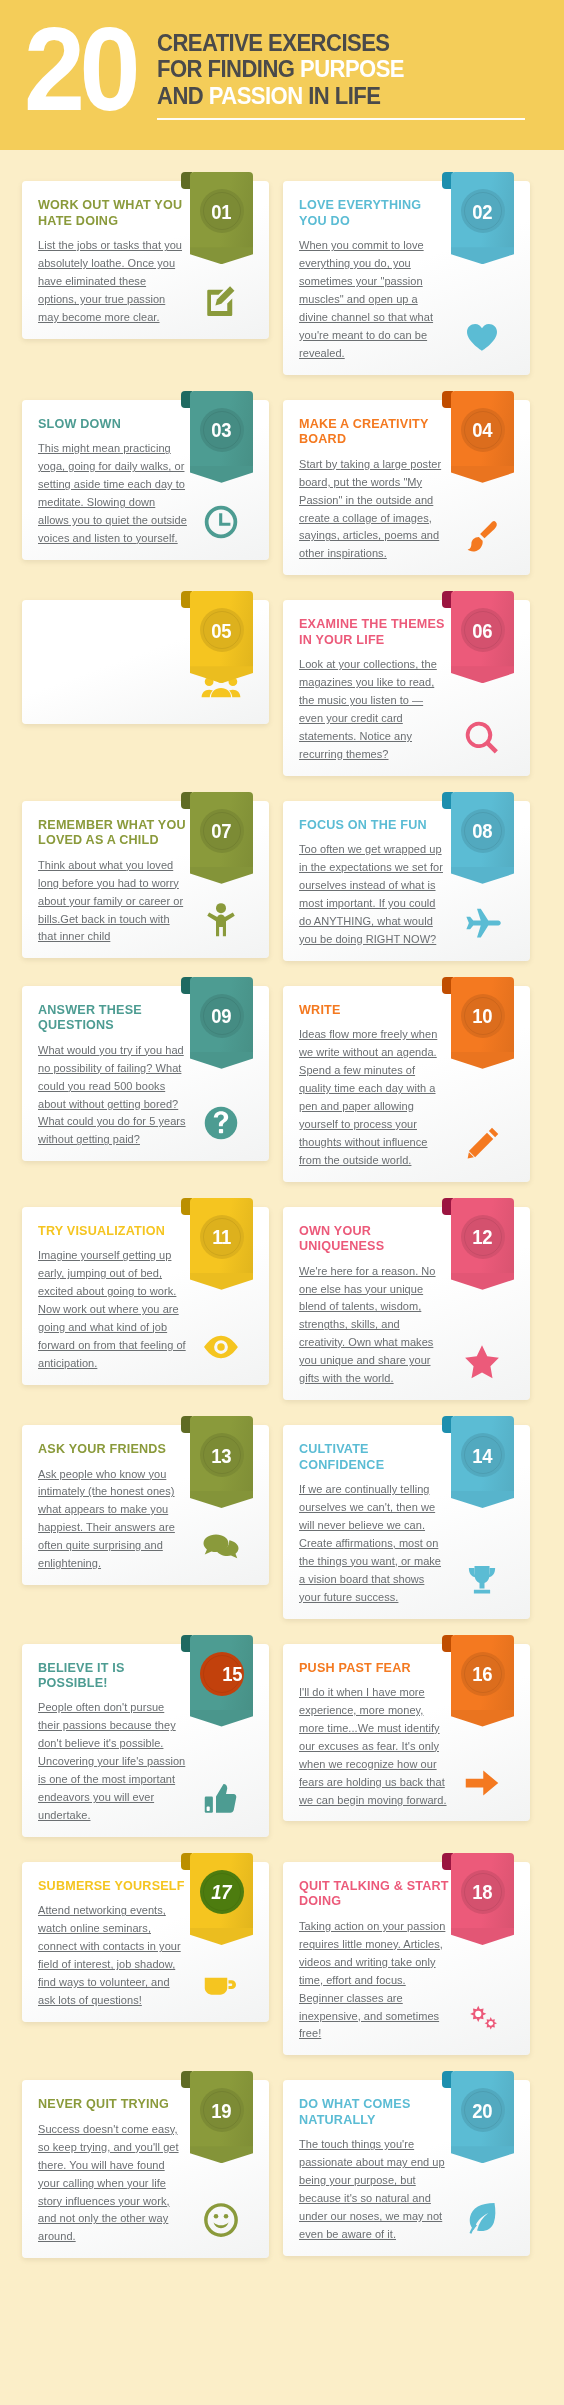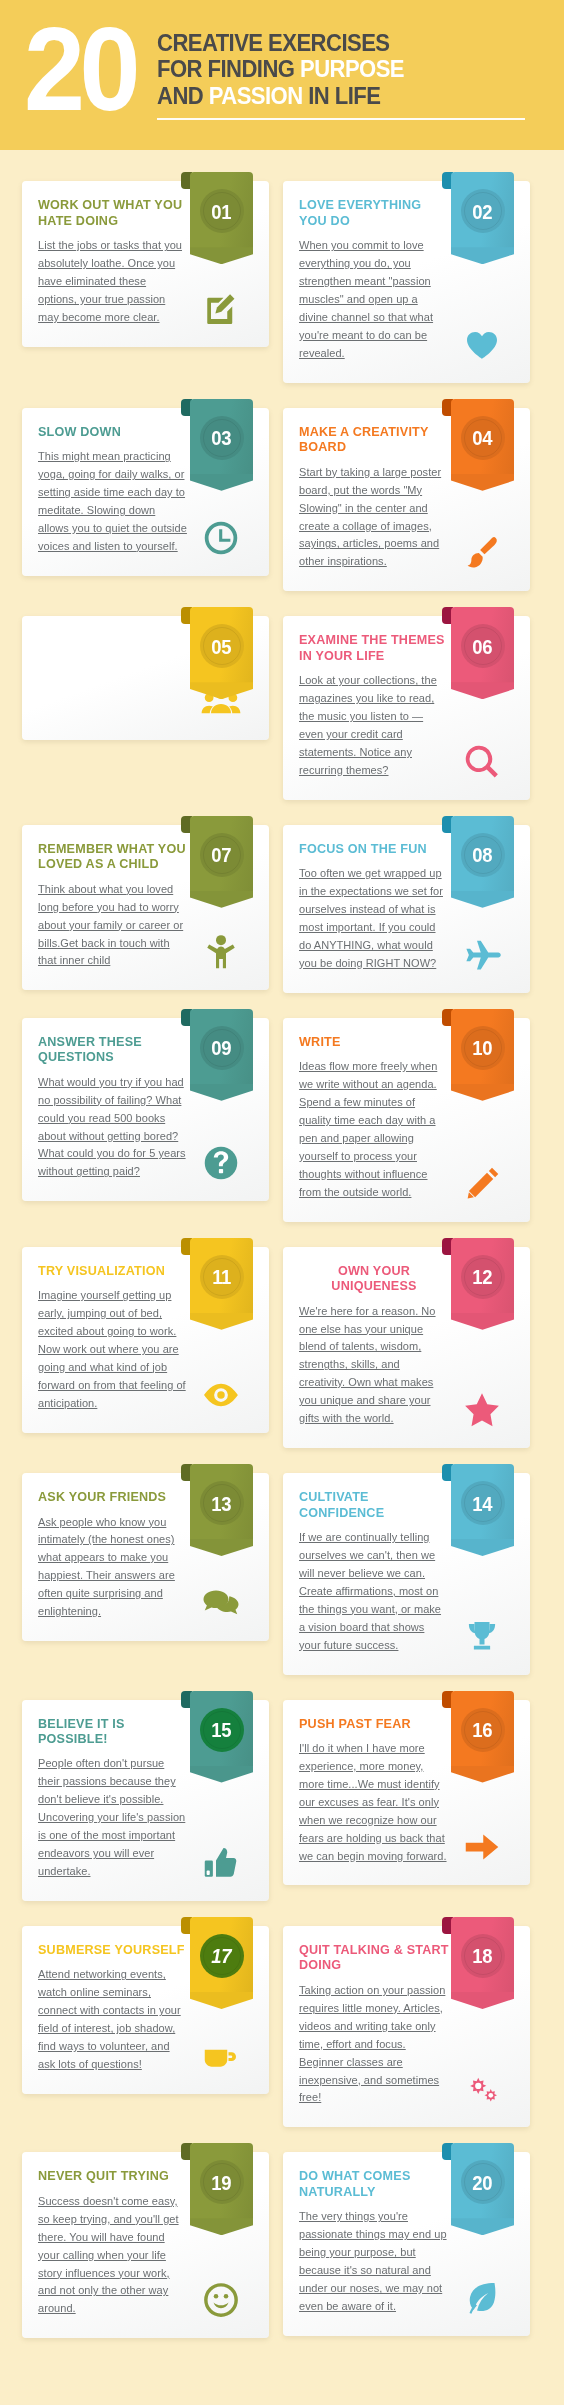--- a/index.html
+++ b/index.html
@@ -63,21 +63,21 @@
     width:247px;
     position:relative;
     padding-top:9px;
   }
 
   .card {
     position:relative;
     background:linear-gradient(160deg,#ffffff 0%,#ffffff 45%,#f2f3f3 100%);
     border-radius:4px;
     box-shadow:0 2px 5px rgba(110,95,55,0.13);
-    padding:17px 16px 20px 16px;
+    padding:17px 16px 12px 16px;
     min-height:124px;
   }
   .card-inner { width:150px; }
 
   .card-title {
     font-size:12.6px;
     font-weight:bold;
     line-height:1.23;
     letter-spacing:.2px;
     text-transform:uppercase;
@@ -206,21 +206,21 @@
           <div class="ribbon-tail" style="background: rgb(132, 148, 57);"></div>
           <div class="ribbon-disc" style="background: rgb(124, 139, 53);">
             <span class="ribbon-num">01</span>
           </div>
         </div>
       </div>
       <div class="card-wrap">
         <div class="card">
           <div class="card-inner">
             <div class="card-title" style="color: rgb(91, 188, 212);">LOVE EVERYTHING YOU DO</div>
-            <div class="card-body">When you commit to love everything you do, you strengthen meant "passion muscles" and open up a divine channel so that what you're meant to do can be revealed.</div>
+            <div class="card-body">When you commit to love everything you do, you sometimes your "passion muscles" and open up a divine channel so that what you're meant to do can be revealed.</div>
           </div>
           <div class="card-icon">
             <svg viewBox="0 0 64 64" fill="#5bbcd4">
               <path d="M32 54S8 39 8 24c0-8 6-13 13-13 5 0 9 3 11 7 2-4 6-7 11-7 7 0 13 5 13 13 0 15-24 30-24 30z"></path>
             </svg>
           </div>
         </div>
         <div class="ribbon">
           <div class="ribbon-fold" style="background: rgb(29, 143, 174);"></div>
           <div class="ribbon-body" style="background: linear-gradient(100deg, rgb(91, 188, 212) 0%, rgb(91, 188, 212) 55%, rgb(84, 173, 195) 100%);"></div>
@@ -249,21 +249,21 @@
           <div class="ribbon-tail" style="background: rgb(74, 150, 140);"></div>
           <div class="ribbon-disc" style="background: rgb(69, 140, 131);">
             <span class="ribbon-num">03</span>
           </div>
         </div>
       </div>
       <div class="card-wrap">
         <div class="card">
           <div class="card-inner">
             <div class="card-title" style="color: rgb(244, 121, 32);">MAKE A CREATIVITY BOARD</div>
-            <div class="card-body">Start by taking a large poster board, put the words "My Slowing" in the center and create a collage of images, sayings, articles, poems and other inspirations.</div>
+            <div class="card-body">Start by taking a large poster board, put the words "My Passion" in the outside and create a collage of images, sayings, articles, poems and other inspirations.</div>
           </div>
           <div class="card-icon">
             <svg viewBox="0 0 64 64" fill="#f47920">
               <path d="M54 8c3 3 2 7-2 11L36 34l-7-7L45 11c4-4 6-6 9-3z"></path>
               <path d="M27 32l6 6c1 7-4 16-13 17-5 .5-9-1-11-3 4-1 6-4 6-9 0-6 5-11 12-11z"></path>
             </svg>
           </div>
         </div>
         <div class="ribbon">
           <div class="ribbon-fold" style="background: rgb(192, 77, 0);"></div>
@@ -424,21 +424,21 @@
           <div class="ribbon-body" style="background: linear-gradient(100deg, rgb(245, 197, 32) 0%, rgb(245, 197, 32) 55%, rgb(225, 181, 29) 100%);"></div>
           <div class="ribbon-tail" style="background: rgb(235, 189, 31);"></div>
           <div class="ribbon-disc" style="background: rgb(221, 177, 29);">
             <span class="ribbon-num">11</span>
           </div>
         </div>
       </div>
       <div class="card-wrap">
         <div class="card">
           <div class="card-inner">
-            <div class="card-title" style="color: rgb(236, 90, 122); text-align: center;">OWN YOUR UNIQUENESS</div>
+            <div class="card-title" style="color: rgb(236, 90, 122);">OWN YOUR UNIQUENESS</div>
             <div class="card-body">We're here for a reason. No one else has your unique blend of talents, wisdom, strengths, skills, and creativity. Own what makes you unique and share your gifts with the world.</div>
           </div>
           <div class="card-icon">
             <svg viewBox="0 0 64 64" fill="#ec5a7a">
               <path d="M32 5l8.4 17.6L59 25.2 45.5 38.6 48.8 58 32 48.8 15.2 58l3.3-19.4L5 25.2l18.6-2.6z"></path>
             </svg>
           </div>
         </div>
         <div class="ribbon">
           <div class="ribbon-fold" style="background: rgb(155, 21, 64);"></div>
@@ -506,21 +506,21 @@
               <path d="M24 28L36 8c4 0 6 3 6 7l-2 9h12c3 0 5 2.6 4.4 5.6l-4 20C51.8 52 49.6 54 47 54H24z"></path>
               <rect x="6" y="28" width="13" height="26" rx="2"></rect>
               <rect fill="#fff" x="9" y="44" width="5" height="7" rx="1.4"></rect>
             </svg>
           </div>
         </div>
         <div class="ribbon">
           <div class="ribbon-fold" style="background: rgb(31, 106, 97);"></div>
           <div class="ribbon-body" style="background: linear-gradient(100deg, rgb(77, 156, 146) 0%, rgb(77, 156, 146) 55%, rgb(71, 144, 134) 100%);"></div>
           <div class="ribbon-tail" style="background: rgb(74, 150, 140);"></div>
-          <div class="ribbon-disc" style="background: #15803d;">
+          <div class="ribbon-disc" style="background: #c2410c; justify-content: flex-end;">
             <span class="ribbon-num">15</span>
           </div>
         </div>
       </div>
       <div class="card-wrap">
         <div class="card">
           <div class="card-inner">
             <div class="card-title" style="color: rgb(244, 121, 32);">PUSH PAST FEAR</div>
             <div class="card-body">I'll do it when I have more experience, more money, more time...We must identify our excuses as fear. It's only when we recognize how our fears are holding us back that we can begin moving forward.</div>
           </div>
@@ -606,21 +606,21 @@
           <div class="ribbon-tail" style="background: rgb(132, 148, 57);"></div>
           <div class="ribbon-disc" style="background: rgb(124, 139, 53);">
             <span class="ribbon-num">19</span>
           </div>
         </div>
       </div>
       <div class="card-wrap">
         <div class="card">
           <div class="card-inner">
             <div class="card-title" style="color: rgb(91, 188, 212);">DO WHAT COMES NATURALLY</div>
-            <div class="card-body">The very things you're passionate things may end up being your purpose, but because it's so natural and under our noses, we may not even be aware of it.</div>
+            <div class="card-body">The touch things you're passionate about may end up being your purpose, but because it's so natural and under our noses, we may not even be aware of it.</div>
           </div>
           <div class="card-icon">
             <svg viewBox="0 0 64 64" fill="#5bbcd4">
               <path d="M52 8C30 8 16 16 13 30c-2 9 1 17 6 21 3-12 11-21 23-27-9 7-15 16-18 28 12 3 23-2 27-13 3-9 3-20 1-31z"></path>
               <path d="M12 56c2-6 5-11 9-15l3 3c-4 4-7 8-9 13z"></path>
             </svg>
           </div>
         </div>
         <div class="ribbon">
           <div class="ribbon-fold" style="background: rgb(29, 143, 174);"></div>

